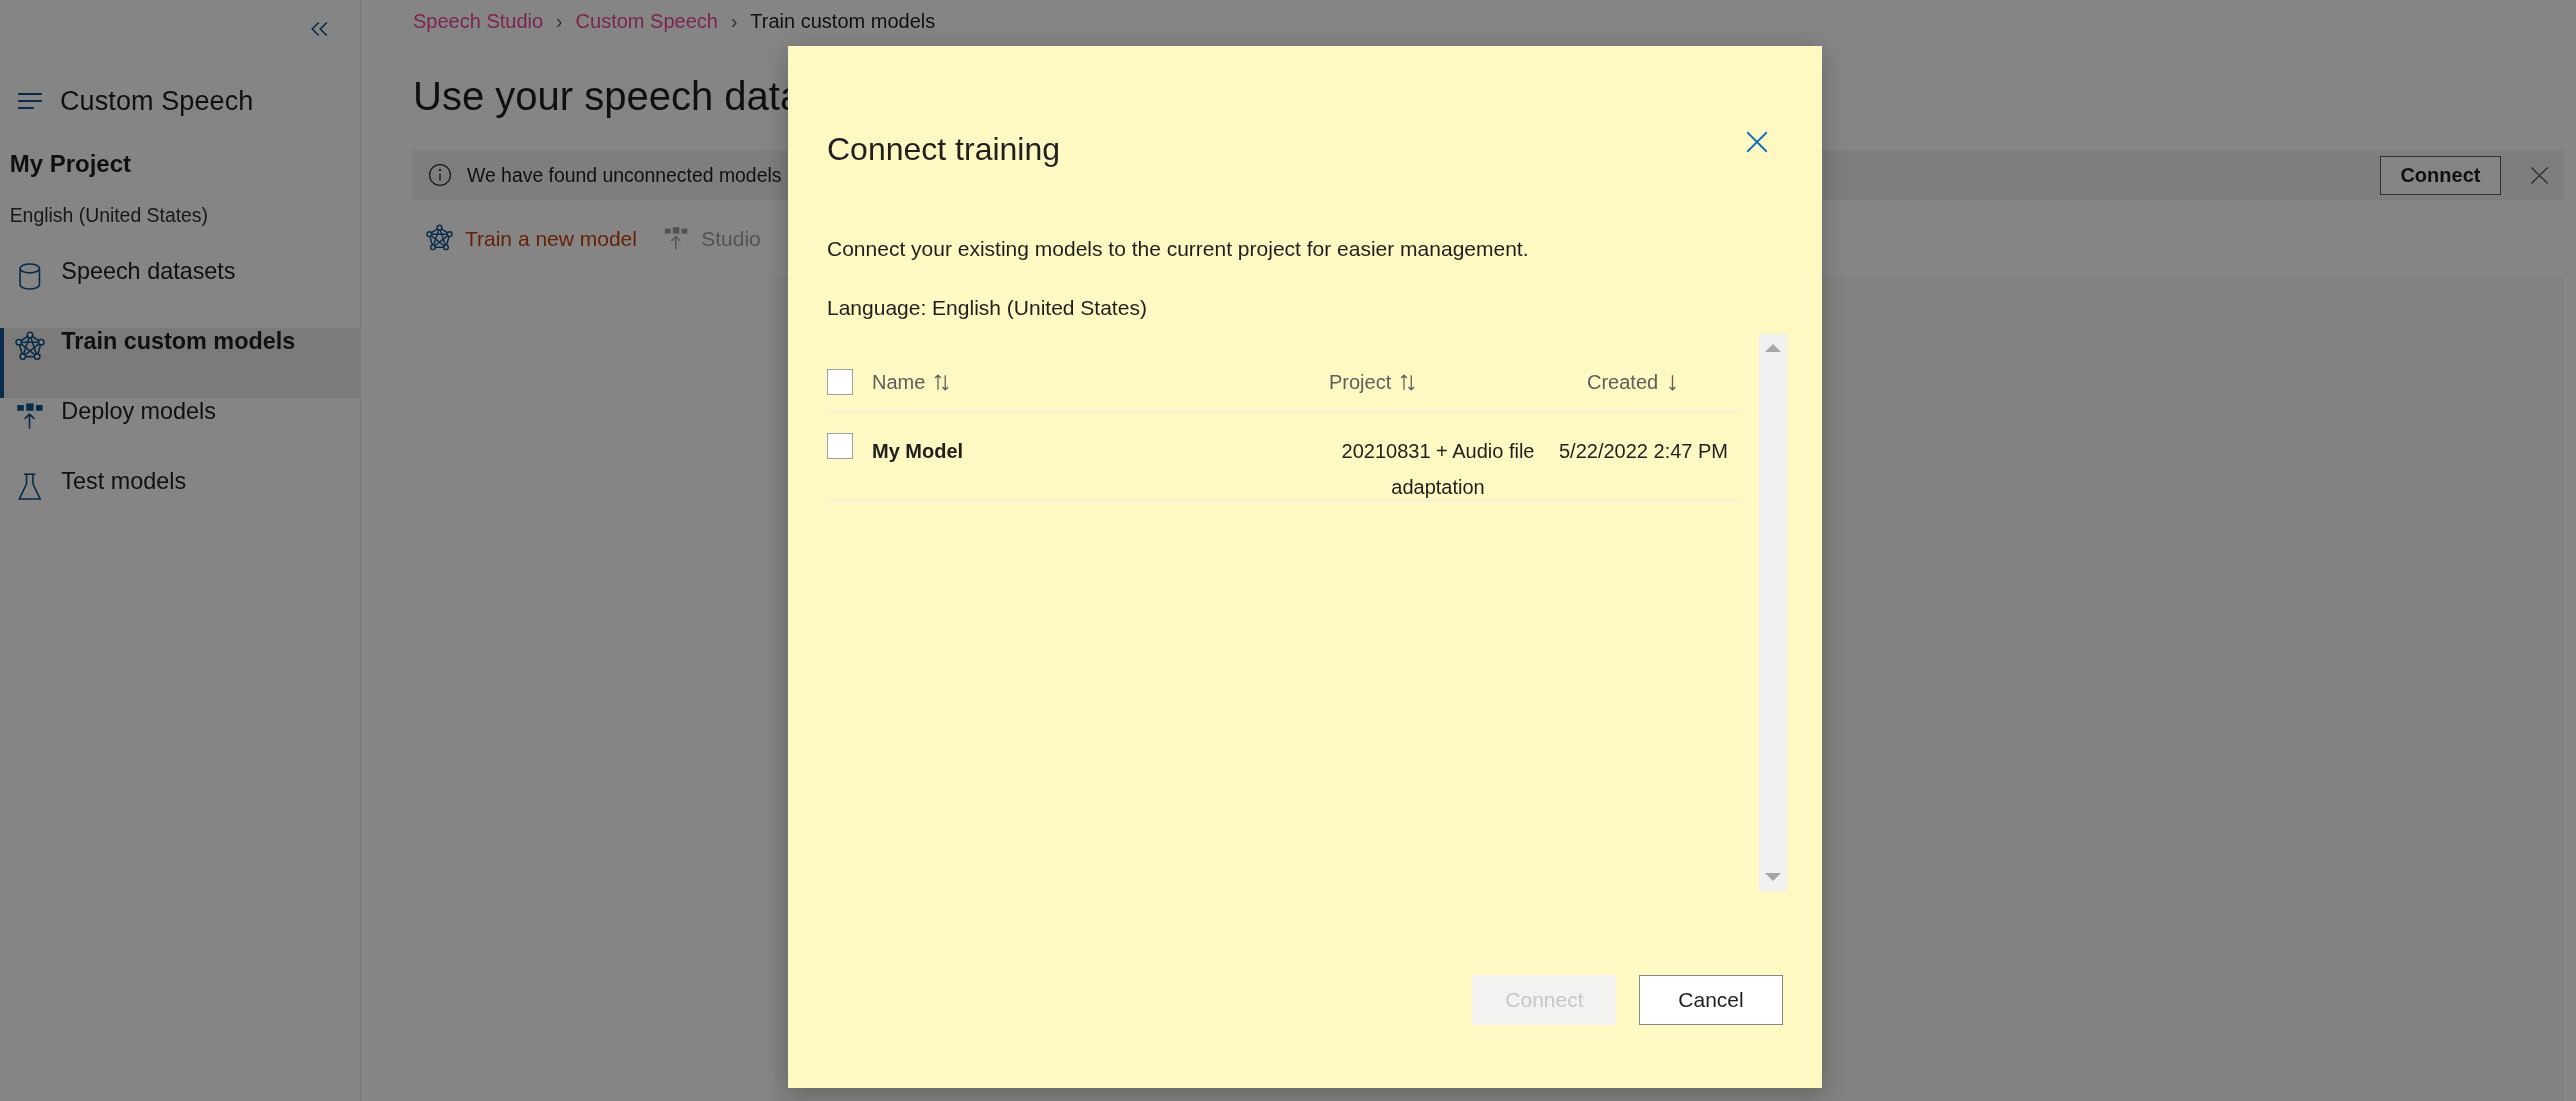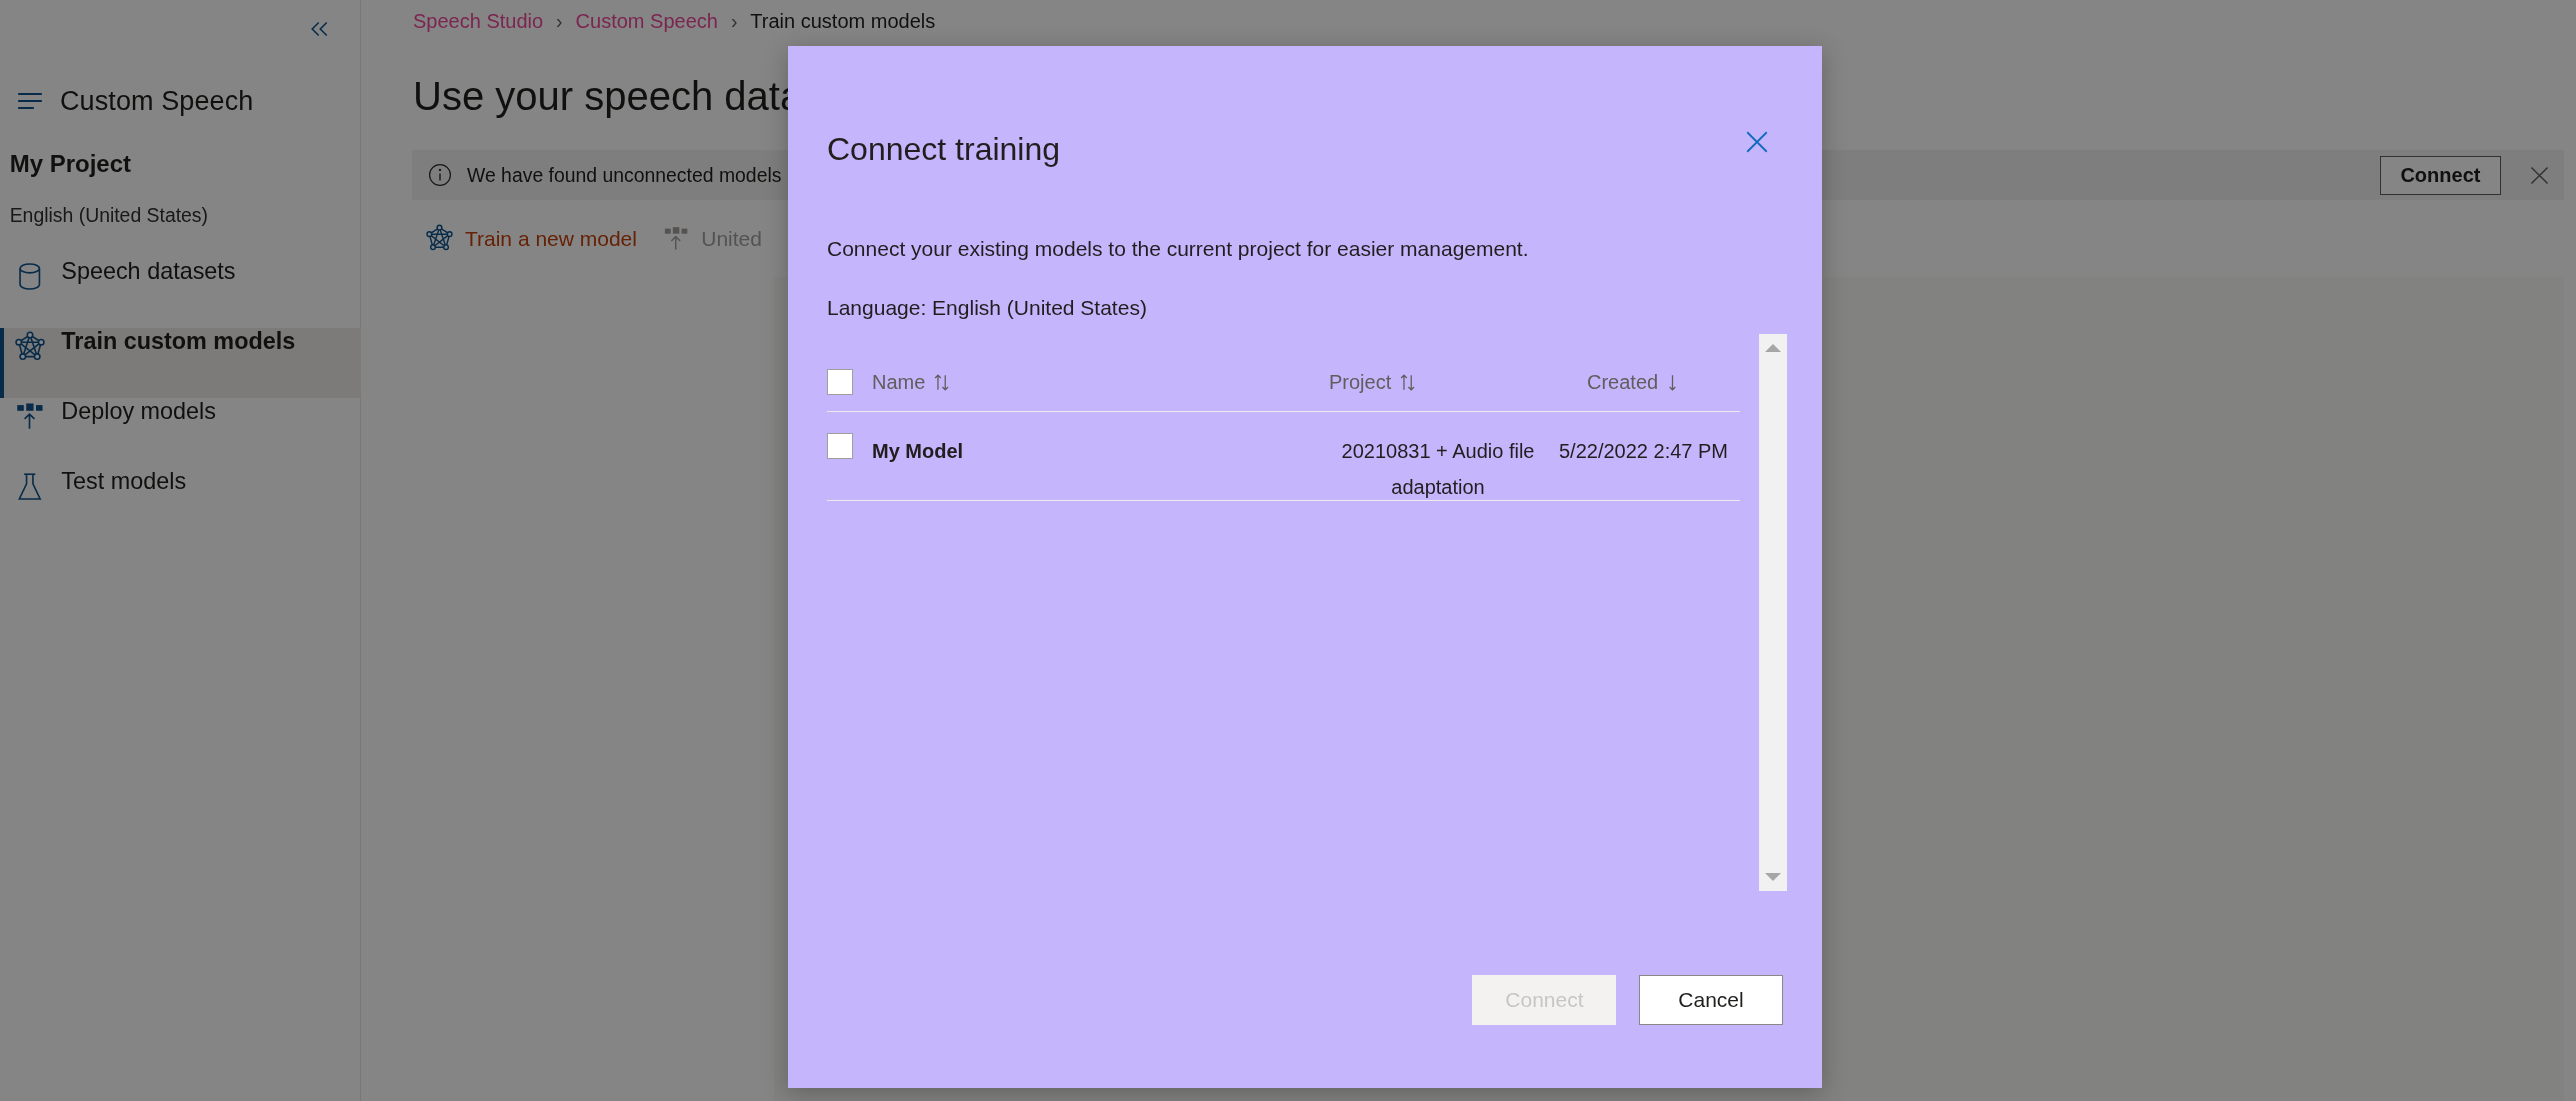--- a/index.html
+++ b/index.html
@@ -269,21 +269,21 @@
     background: rgba(0, 0, 0, 0.48);
   }
 
   
   #modal {
     position: absolute;
     left: 788px;
     top: 46px;
     width: 1034px;
     height: 1042px;
-    background: #c4b5fd;
+    background: #fef9c3;
     box-sizing: border-box;
     box-shadow: 0 4.8px 22.6px rgba(0,0,0,0.25);
   }
   .modal-close {
     position: absolute;
     top: 71px;
     right: 39px;
     width: 52px; height: 52px;
     display: flex; align-items: center; justify-content: center;
     cursor: pointer;
@@ -555,21 +555,21 @@
 
       <div class="cmd disabled">
         <span class="cmd-ico">
           <svg width="27.5" height="27.5" viewBox="0 0 38 38">
             <rect x="4" y="5" width="8" height="7" fill="#a19f9d"></rect>
             <rect x="15" y="3" width="9" height="9" fill="#a19f9d"></rect>
             <rect x="27" y="5" width="8" height="7" fill="#a19f9d"></rect>
             <path d="M19 34 V16 M13 22 L19 16 L25 22" fill="none" stroke="#a19f9d" stroke-width="2"></path>
           </svg>
         </span>
-        <span class="cmd-label">United</span>
+        <span class="cmd-label">Studio</span>
       </div>
     </div>
 
     <div class="content-panel"></div>
   </div>
 </div>
 
 <div id="overlay"></div>
 
 <div id="modal">

